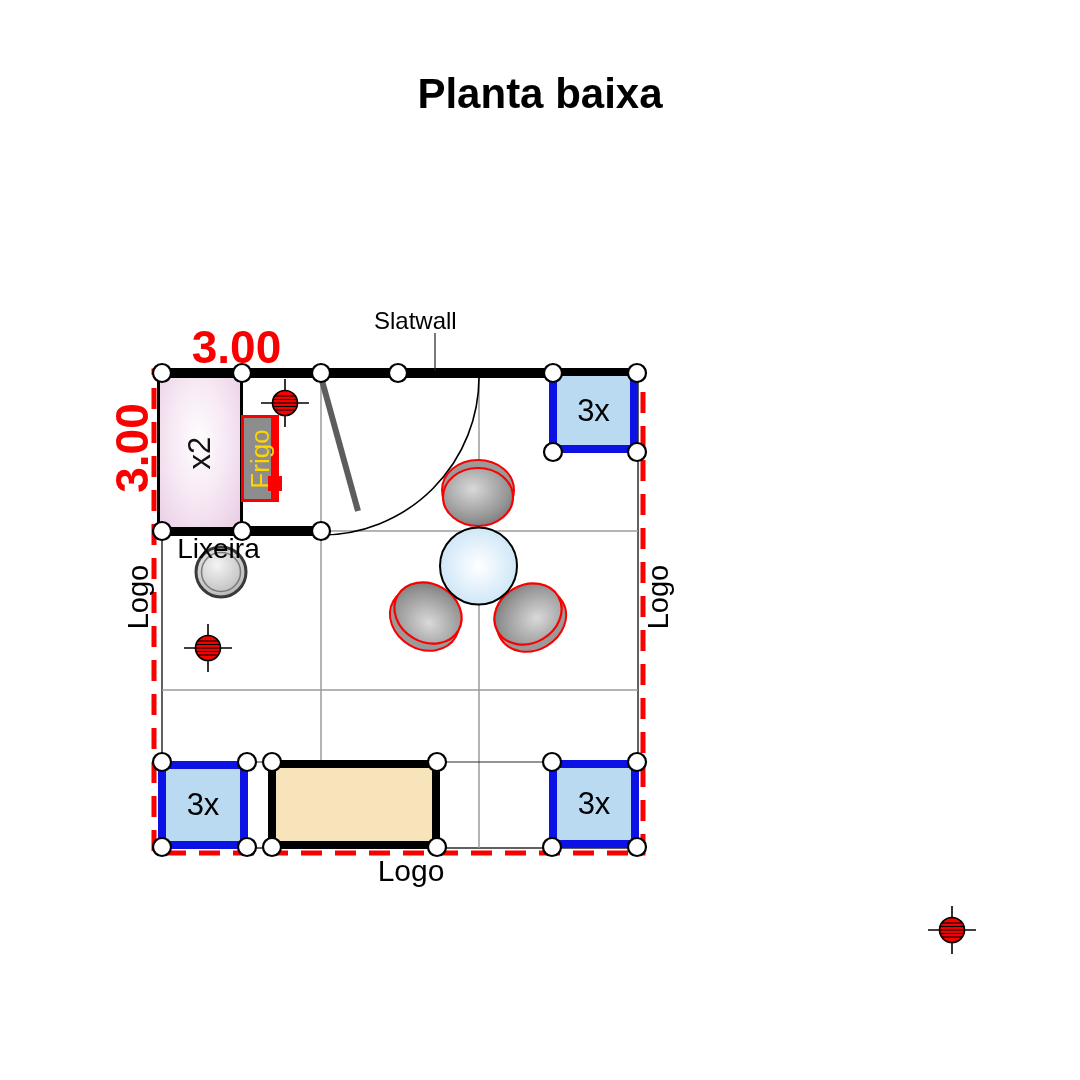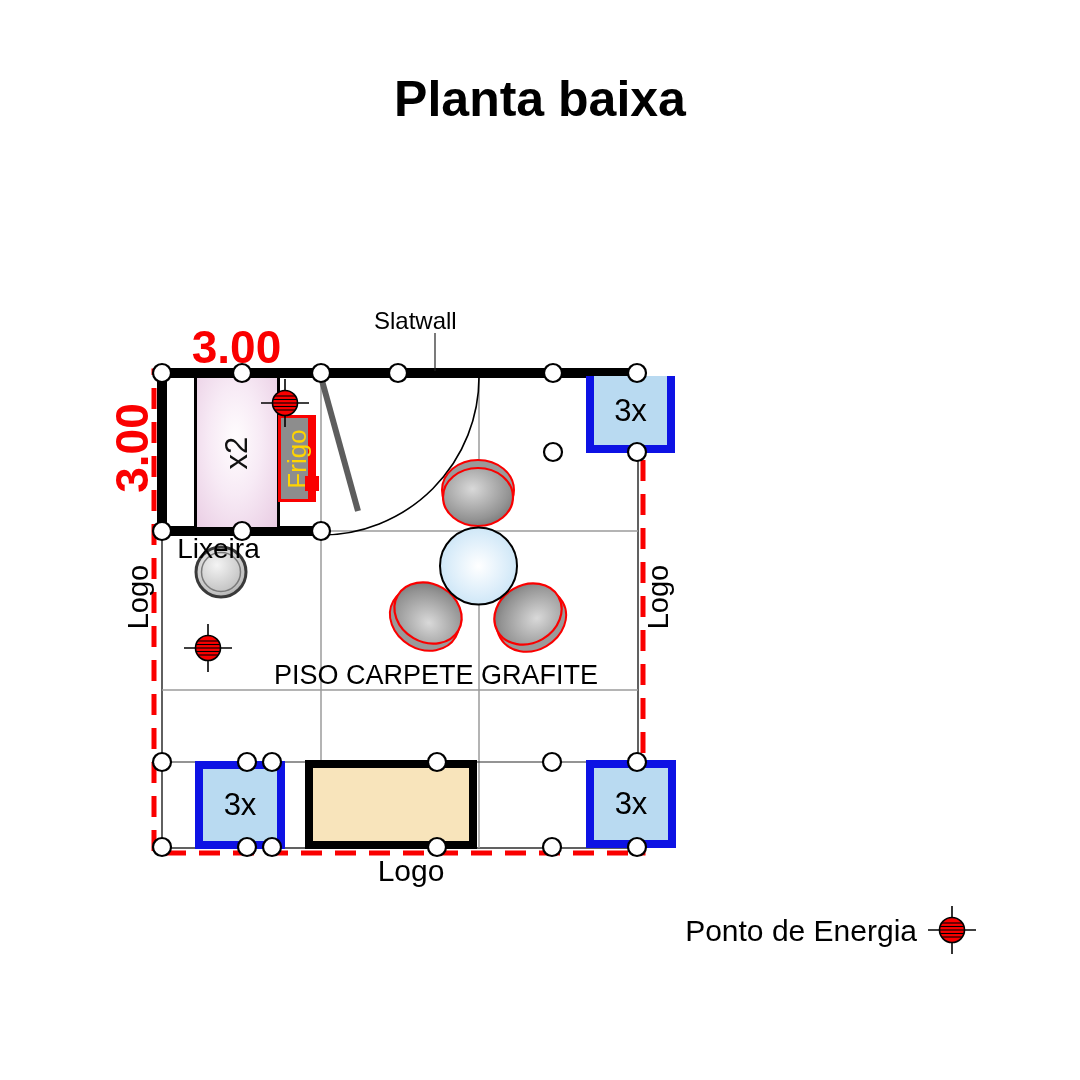--- a/index.html
+++ b/index.html
@@ -1,26 +1,26 @@
 <!DOCTYPE html>
 <html><head>
 <meta charset="utf-8">
 <style>
   html,body{margin:0;padding:0;background:#fff;}
   .canvas{position:relative;width:1080px;height:1080px;background:#fff;overflow:hidden;
           font-family:"Liberation Sans",sans-serif;color:#000;}
   .layer{position:absolute;left:0;top:0;width:1080px;height:1080px;}
   #svg-under{z-index:1;}
-  .shape{position:absolute;box-sizing:border-box;z-index:2;margin-left:37px;}
+  .shape{position:absolute;box-sizing:border-box;z-index:2;}
   #svg-over{z-index:4;pointer-events:none;}
   .lbl{position:absolute;z-index:5;white-space:nowrap;}
 
   
   .title{position:absolute;left:0;top:70px;width:100%;text-align:center;
-         font-size:50px;font-weight:bold;z-index:5;}
+         font-size:42px;font-weight:bold;z-index:5;}
 
   
   .dash{fill:none;stroke:#fa0000;stroke-width:5;stroke-dasharray:21 13;}
   .edge{fill:none;stroke:#1f1f1f;stroke-width:1.4;}
   .grid{stroke:#9b9b9b;stroke-width:1.5;}
   .thin{stroke:#2a2a2a;stroke-width:1.2;}
 
   
   .wall{position:absolute;background:#000;z-index:2;}
   .counter-x2{left:157px;top:375px;width:86px;height:155px;border:3px solid #000;
@@ -175,20 +175,18 @@
       <circle cx="637" cy="847" r="9" class="node"></circle>
     </svg>
 
   <div class="lbl red-dim" style="left:164px;top:320px;width:145px">3.00</div>
   <div class="lbl red-dim rot" style="left:56px;top:424px;width:145px;height:48px">3.00</div>
 
   <div class="lbl" style="left:374px;top:307px;width:124px;font-size:24px">Slatwall</div>
 
   <div class="lbl" style="left:166px;top:533px;width:105px;text-align:center;font-size:28px">Lixeira</div>
 
-  <div class="lbl" style="left:274px;top:660px;width:302px;text-align:center;font-size:27px">PISO CARPETE GRAFITE</div>
 
   <div class="lbl rot" style="left:92px;top:582px;width:90px;height:30px;text-align:center;font-size:29px">Logo</div>
   <div class="lbl rot" style="left:612px;top:582px;width:90px;height:30px;text-align:center;font-size:29px">Logo</div>
   <div class="lbl" style="left:351px;top:854px;width:120px;text-align:center;font-size:30px">Logo</div>
 
-  <div class="lbl" style="right:163px;top:914px;font-size:30px">Ponto de Energia</div>
 </div>
 
 </body></html>

